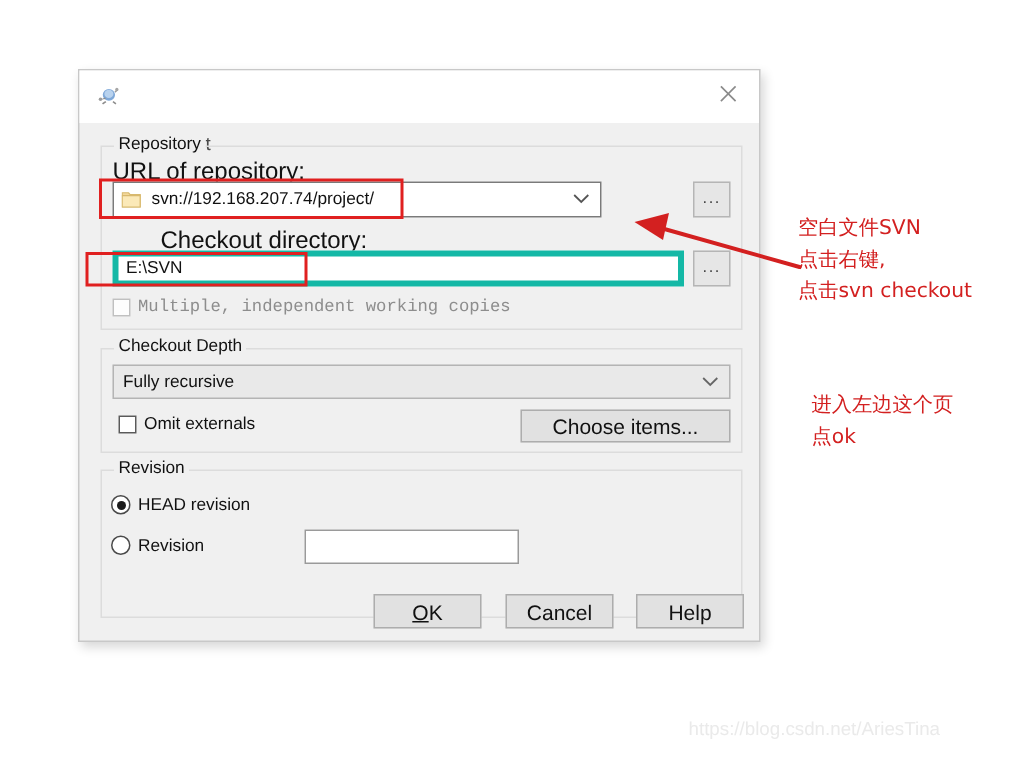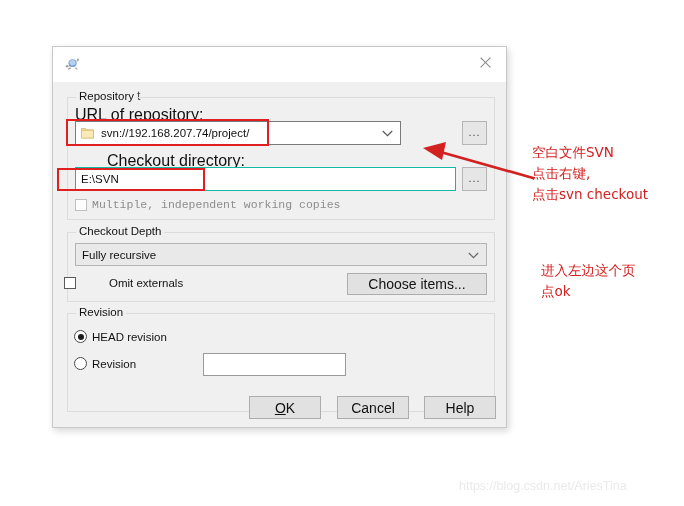--- a/index.html
+++ b/index.html
@@ -94,21 +94,21 @@
     border: 1px solid #7a7a7a;
     box-sizing: border-box;
     font-size: 11.5px;
     color: #111;
     display: flex;
     align-items: center;
     padding-left: 5px;
     overflow: hidden;
     white-space: nowrap;
   }
-  .textbox.focused { border: 1px solid #14b8a6; }
+  .textbox.focused { border: 4px solid #14b8a6; }
 
   .combo {
     position: absolute;
     background: #ffffff;
     border: 1px solid #7a7a7a;
     box-sizing: border-box;
     font-size: 11.5px;
     color: #111;
     display: flex;
     align-items: center;
@@ -283,21 +283,21 @@
 
   <div class="combo grayed" style="left:22px; top:196px; width:412px; height:23px; padding-left:6px;">
     <span>Fully recursive</span>
     <span class="arrow">
       <svg width="11" height="7" viewBox="0 0 11 7">
         <polyline points="0.8,1 5.5,5.6 10.2,1" fill="none" stroke="#666" stroke-width="1.2"></polyline>
       </svg>
     </span>
   </div>
 
-  <div class="checkrow" style="left:11px; top:230px;gap:28px;">
+  <div class="checkrow" style="left:26px; top:230px;">
     <span class="cbox"></span>
     <span>Omit externals</span>
   </div>
 
   <div class="btn" style="left:294px; top:226px; width:140px; height:22px;">Choose items...</div>
 
   <div class="groupbox" style="left:14px; top:266px; width:428px; height:99px;">
     <span class="group-title">Revision</span>
   </div>
 

